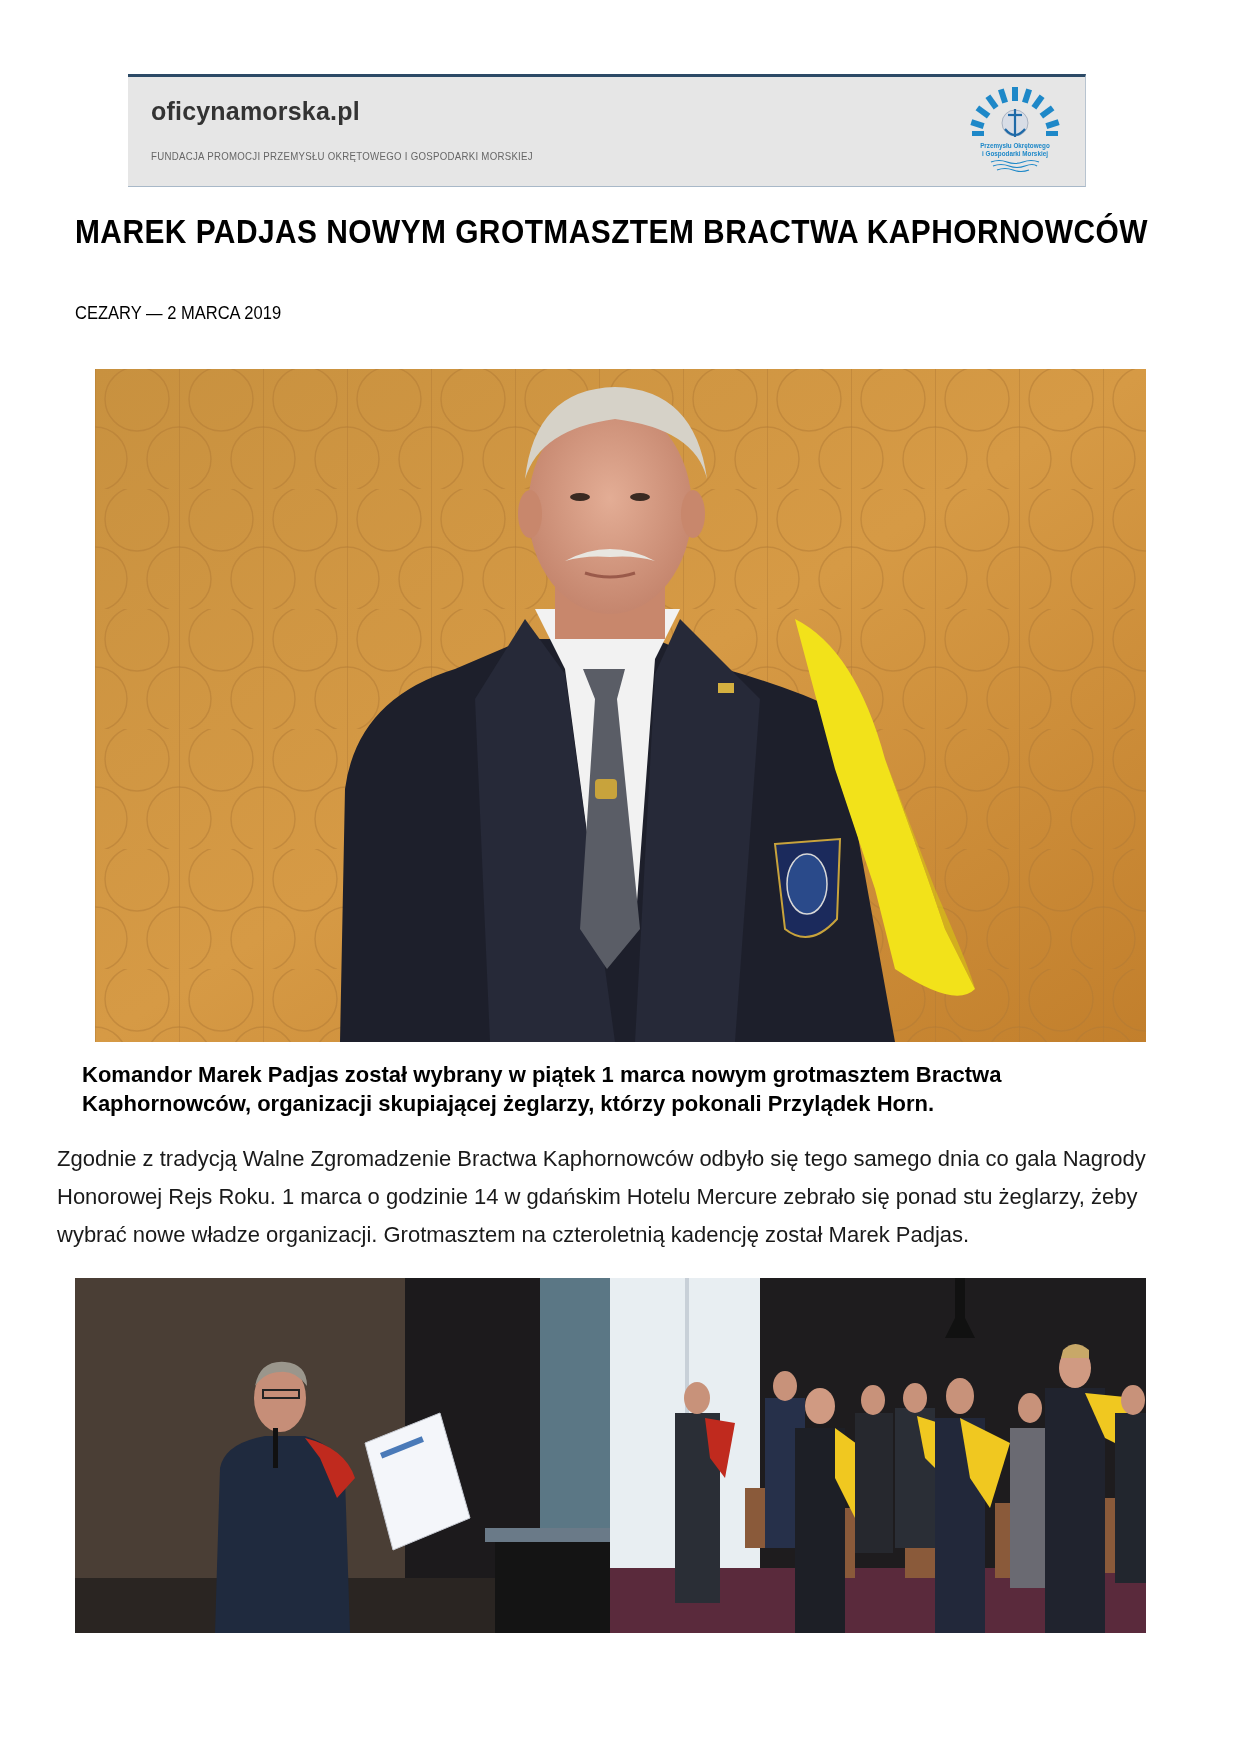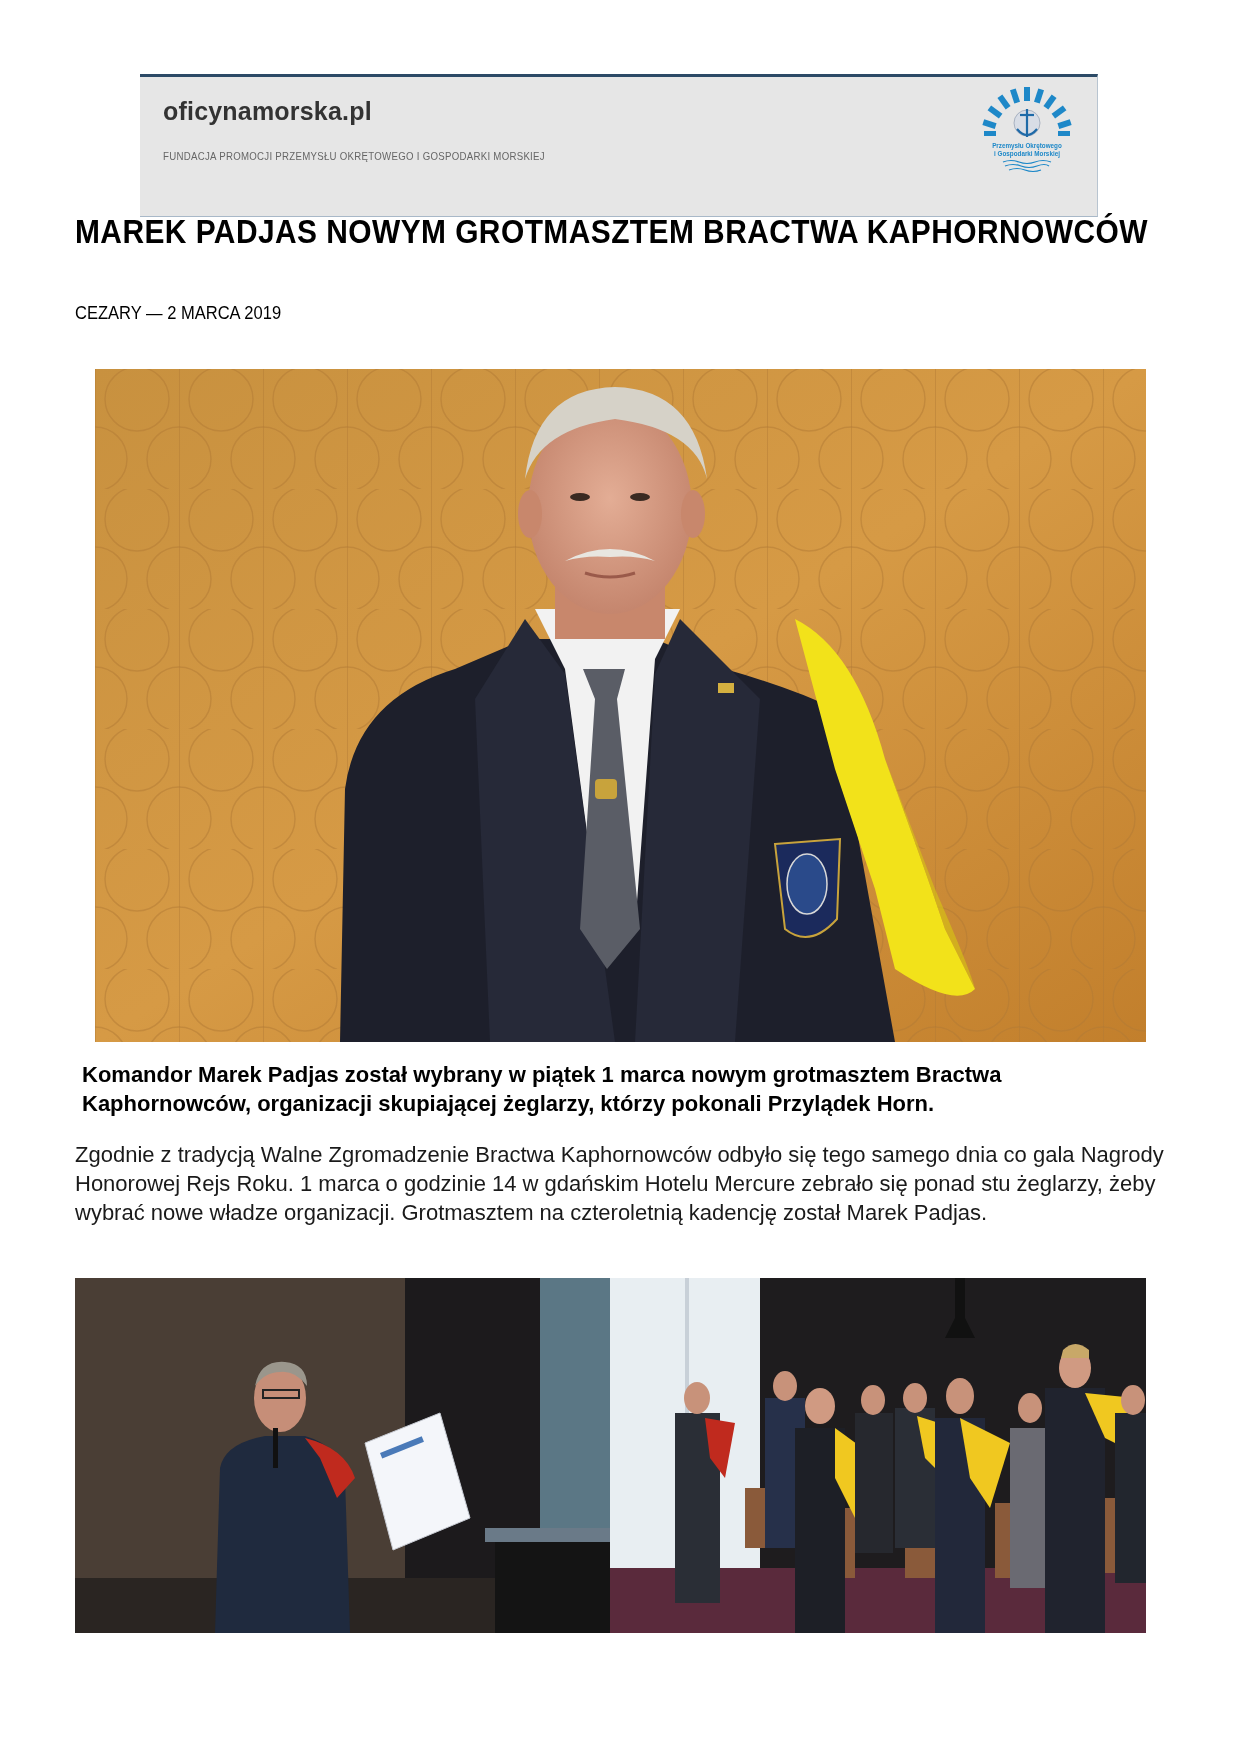--- a/index.html
+++ b/index.html
@@ -1,34 +1,34 @@
 <!DOCTYPE html>
 <html><head>
 <meta charset="utf-8">
 <style>
   html, body { margin: 0; padding: 0; background: #ffffff; }
   body { width: 1241px; height: 1754px; position: relative; overflow: hidden; font-family: "Liberation Sans", sans-serif; color: #000; }
 
   
-  .banner { position: absolute; left: 140px; top: 74px; width: 958px; height: 143px; background: #e6e6e6; border-top: 3px solid #2c4a66; border-bottom: 1px solid #a8b8c8; border-right: 1px solid #b8c4d0; box-sizing: border-box; }
+  .banner { position: absolute; left: 128px; top: 74px; width: 958px; height: 113px; background: #e6e6e6; border-top: 3px solid #2c4a66; border-bottom: 1px solid #a8b8c8; border-right: 1px solid #b8c4d0; box-sizing: border-box; }
   .banner .site { position: absolute; left: 23px; top: 20px; font-family: "Liberation Sans", sans-serif; font-weight: bold; font-size: 25px; color: #333333; letter-spacing: 0.2px; }
   .banner .tag { position: absolute; left: 23px; top: 73px; font-size: 10.5px; color: #666666; letter-spacing: 0.3px; transform: scaleX(0.92); transform-origin: left center; }
   .logo { position: absolute; right: 24px; top: 8px; width: 92px; height: 92px; }
 
   
   .title { position: absolute; left: 75px; top: 212px; font-weight: bold; font-size: 34px; letter-spacing: 0.5px; white-space: nowrap; transform: scaleX(0.88); transform-origin: left top; }
   .byline { position: absolute; left: 75px; top: 302px; font-size: 19px; white-space: nowrap; transform: scaleX(0.87); transform-origin: left top; }
 
   
   .photo1 { position: absolute; left: 95px; top: 369px; width: 1051px; height: 673px; overflow: hidden; background: #c48a3c; }
   .photo2 { position: absolute; left: 75px; top: 1278px; width: 1071px; height: 355px; overflow: hidden; background: #222; }
 
   
   .lead { position: absolute; left: 82px; top: 1060px; width: 1090px; font-weight: bold; font-size: 22px; line-height: 29px; }
-  .body { position: absolute; left: 75px; top: 1140px; width: 1090px; font-size: 22px; line-height: 29px; color: #1a1a1a; }
+  .body { position: absolute; left: 57px; top: 1140px; width: 1090px; font-size: 22px; line-height: 38px; color: #1a1a1a; }
 </style>
 </head>
 <body>
 
 <div class="banner">
   <div class="site">oficynamorska.pl</div>
   <div class="tag">FUNDACJA PROMOCJI PRZEMYSŁU OKRĘTOWEGO I GOSPODARKI MORSKIEJ</div>
   <svg class="logo" viewBox="0 0 92 92">
     <g fill="#1e88c8">
       <rect x="43" y="2" width="6" height="14"></rect>

